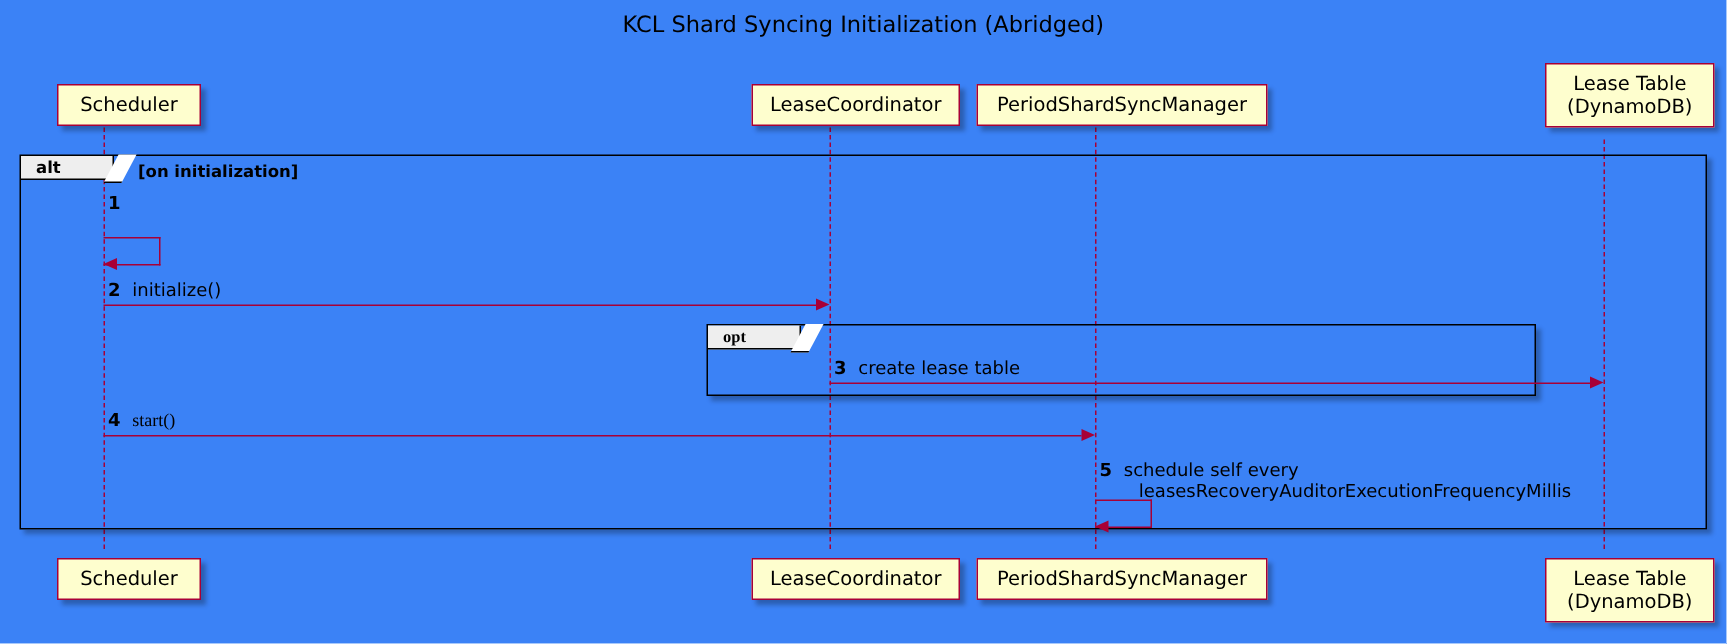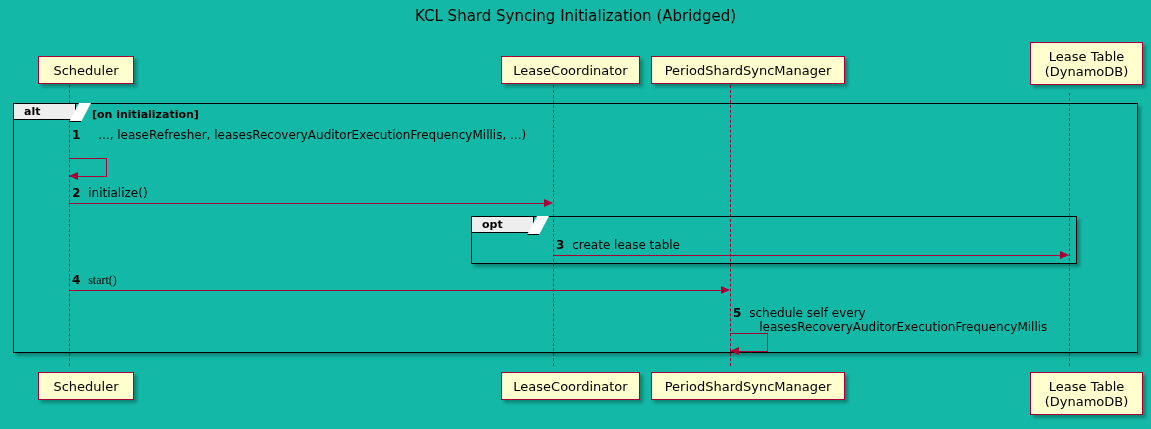--- a/index.html
+++ b/index.html
@@ -8,21 +8,21 @@
     background: #FFFFFF;
   }
   body {
     font-family: "DejaVu Sans", sans-serif;
     -webkit-font-smoothing: antialiased;
   }
   #canvas {
     position: relative;
     width: 1151px;
     height: 429px;
-    background: #14b8a6;
+    background: #3b82f6;
     overflow: hidden;
   }
 
   
   .title {
     position: absolute;
     top: 7px;
     left: 0;
     width: 1151px;
     text-align: center;
@@ -187,28 +187,27 @@
   <div class="participant" style="left:1013px; top:372px; width:113px; height:43px;">
     <span>Lease Table</span>
     <span>(DynamoDB)</span>
   </div>
 
   <div class="frame" style="left:13px; top:103px; width:1125px; height:250px;">
     <div class="frame-tab" style="width:62px;">alt</div>
   </div>
   <div class="frame-label" style="left:92px; top:108px;">[on initialization]</div>
 
-  <div class="frame" style="left:471px; top:216px; width:606px; height:48px;">
+  <div class="frame" style="left:471px; top:216px; width:553px; height:48px;font-family:Liberation Serif, serif;">
     <div class="frame-tab" style="width:62px;">opt</div>
   </div>
 
   <div class="msg-label" style="left:72px; top:128px;">
     <span class="msg-num">1</span>
     <span style="display:inline-block; vertical-align:top; margin-left:4px;">
-      <span style="display:block; padding-left:10px;">..., leaseRefresher, leasesRecoveryAuditorExecutionFrequencyMillis, ...)</span>
     </span>
   </div>
   <div class="self-loop" style="left:69px; top:158px; width:38px; height:19px;"></div>
   <div class="arrow-left" style="left:69px; top:172px;"></div>
 
   <div class="msg-label" style="left:72px; top:186px;">
     <span class="msg-num">2</span>
     <span style="margin-left:4px;margin-top:48px;">initialize()</span>
   </div>
   <div class="msg-line" style="left:69px; top:203px; width:475px;"></div>

